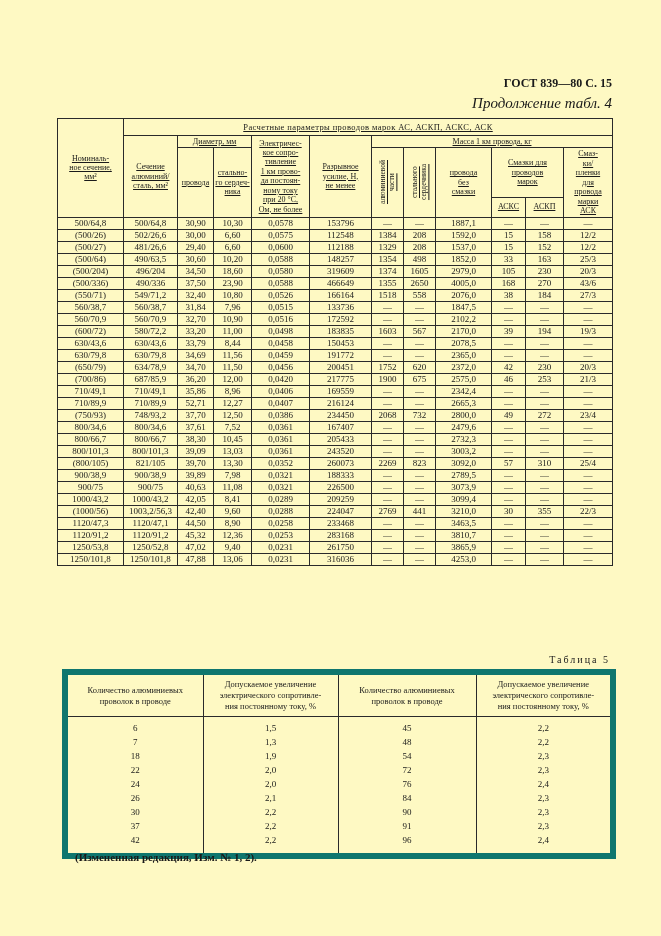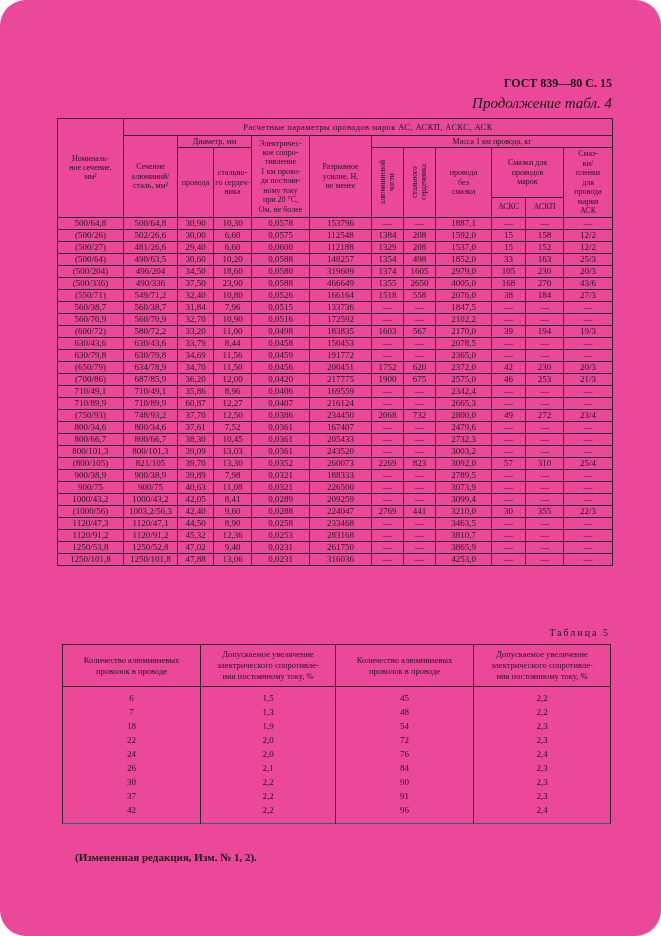--- a/index.html
+++ b/index.html
@@ -1,26 +1,25 @@
 <!DOCTYPE html>
 <html><head>
 <meta charset="utf-8">
 <style>
   * { margin: 0; padding: 0; box-sizing: border-box; }
   html, body { background: #ffffff; }
   .page {
     position: relative;
     width: 661px;
     height: 936px;
-    background: #ec4899;
+    background: #fef9c3;
     font-family: "Liberation Serif", "DejaVu Serif", serif;
     color: #1a1a1a;
     margin: 0 auto;
     overflow: hidden;
-    border-radius: 26px;
   }
   .doc-ref {
     position: absolute;
     top: 76px;
     right: 49px;
     font-weight: bold;
     font-size: 12px;
   }
   .continuation {
     position: absolute;
@@ -30,47 +29,48 @@
     font-size: 15px;
   }
   .t4-wrap { position: absolute; left: 57px; top: 118px; }
   table.t4 { border-collapse: collapse; table-layout: fixed; width: 555px; }
   .t4 th, .t4 td {
     border: 1px solid #2a2a2a;
     text-align: center;
     vertical-align: middle;
     padding: 1px;
   }
-  .t4 th { font-weight: normal; font-size: 8px; line-height: 1.18; }
+  .t4 th { font-weight: normal; font-size: 8px; line-height: 1.18; text-decoration: underline; }
   .t4 .title-cell { font-size: 8.5px; letter-spacing: 0.4px; height: 17px; }
   .t4 td { font-size: 9px; height: 12px; line-height: 11px; padding: 0; }
   .pre { white-space: pre-line; }
   .vcell { padding: 0; }
   .vtext {
     writing-mode: vertical-rl;
     transform: rotate(180deg);
     margin: 0 auto;
     font-size: 7.5px;
     line-height: 1.25;
     white-space: pre-line;
     max-height: 72px;
   }
   .t5-label {
     position: absolute;
-    top: 627px;
+    top: 654px;
     right: 51px;
     font-size: 10px;
     letter-spacing: 2px;
   }
   .t5-wrap { position: absolute; left: 62px; top: 644px; }
   table.t5 {
     border-collapse: collapse;
     table-layout: fixed;
     width: 548px;
-    border: 1px solid #0f766e;
+    border: 6px solid #0f766e;
+    margin-top: 25px;
   }
   .t5 th {
     border: 1px solid #2a2a2a;
     font-weight: normal;
     font-size: 8.5px;
     line-height: 1.3;
     padding: 4px 2px;
     text-align: center;
     vertical-align: middle;
   }
@@ -380,21 +380,21 @@
             <td>—</td>
             <td>—</td>
             <td>2342,4</td>
             <td>—</td>
             <td>—</td>
             <td>—</td>
           </tr>
           <tr>
             <td>710/89,9</td>
             <td>710/89,9</td>
-            <td>60,87</td>
+            <td>52,71</td>
             <td>12,27</td>
             <td>0,0407</td>
             <td>216124</td>
             <td>—</td>
             <td>—</td>
             <td>2665,3</td>
             <td>—</td>
             <td>—</td>
             <td>—</td>
           </tr>

